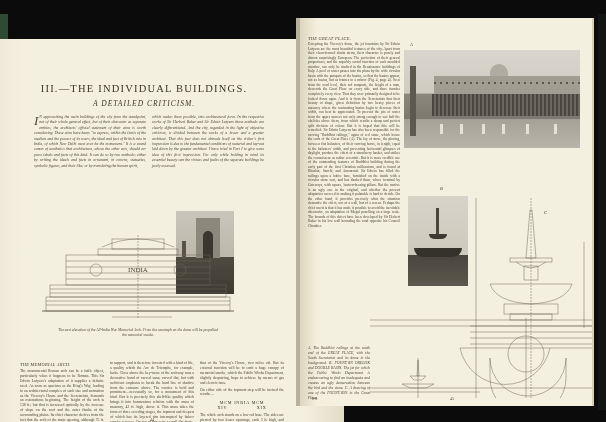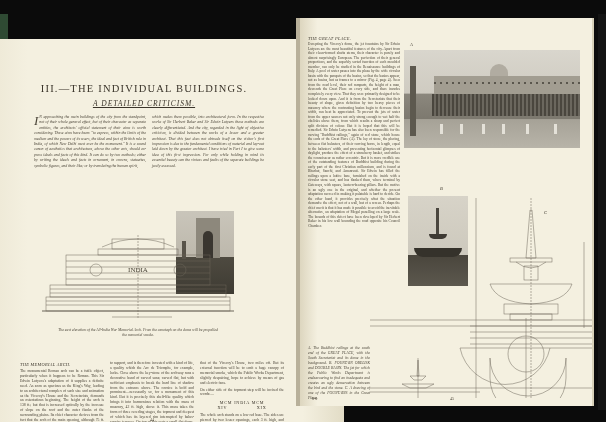--- a/index.html
+++ b/index.html
@@ -8,21 +8,21 @@
 
   .cover-left { position: absolute; left: 0; top: 14px; width: 8px; height: 396px; background: #2f4a33; }
   .cover-right { position: absolute; right: 0; top: 14px; width: 8px; height: 396px; background: #141414; }
 
   .page { position: absolute; top: 18px; height: 388px; background: #f3efdf; overflow: hidden; }
   .page-left { left: 0; width: 344px; background: linear-gradient(to right, #efead8 0%, #f4f0e0 8%, #f4f0e0 88%, #e2dcc6 100%); margin-top: 21px; }
   .page-right { left: 300px; width: 294px; background: linear-gradient(to right, #ddd6bf 0%, #f4f0e0 6%, #f4f0e0 100%); border-right: 2px solid #d8d1b9; }
   .gutter { position: absolute; left: 296px; top: 18px; width: 4px; height: 388px; background: #b8b09a; }
 
   .chapter-title { position: absolute; left: 0; width: 288px; top: 44px; text-align: center; font-size: 10.5px; letter-spacing: 1.2px; color: #3a342a; }
-  .chapter-sub { position: absolute; left: 0; width: 288px; top: 60px; text-align: center; font-size: 7.5px; font-style: italic; letter-spacing: 1px; color: #3a342a; text-decoration: underline; }
+  .chapter-sub { position: absolute; left: 0; width: 288px; top: 60px; text-align: center; font-size: 7.5px; font-style: italic; letter-spacing: 1px; color: #3a342a; }
 
   .intro-col { position: absolute; top: 76px; width: 112px; font-size: 3.9px; line-height: 5.4px; font-style: italic; text-align: justify; color: #4a4438; }
   .intro-col .dropcap { float: left; font-size: 13px; line-height: 11px; font-style: italic; margin-right: 1px; }
 
   .photo { position: absolute; background: #6e6a60; overflow: hidden; }
   .photo.gate { left: 176px; top: 172px; width: 58px; height: 83px; background: linear-gradient(#c9c5ba 0%, #bdb8ac 55%, #4e4a40 56%, #3e3b33 100%); }
   .gate-shape { position: absolute; left: 20px; top: 7px; width: 24px; height: 40px; background: #8d887c; }
   .gate-arch { position: absolute; left: 27px; top: 20px; width: 10px; height: 27px; background: #3a3630; border-radius: 5px 5px 0 0; }
   .gate-post { position: absolute; left: 6px; top: 30px; width: 4px; height: 18px; background: #585349; }
 

